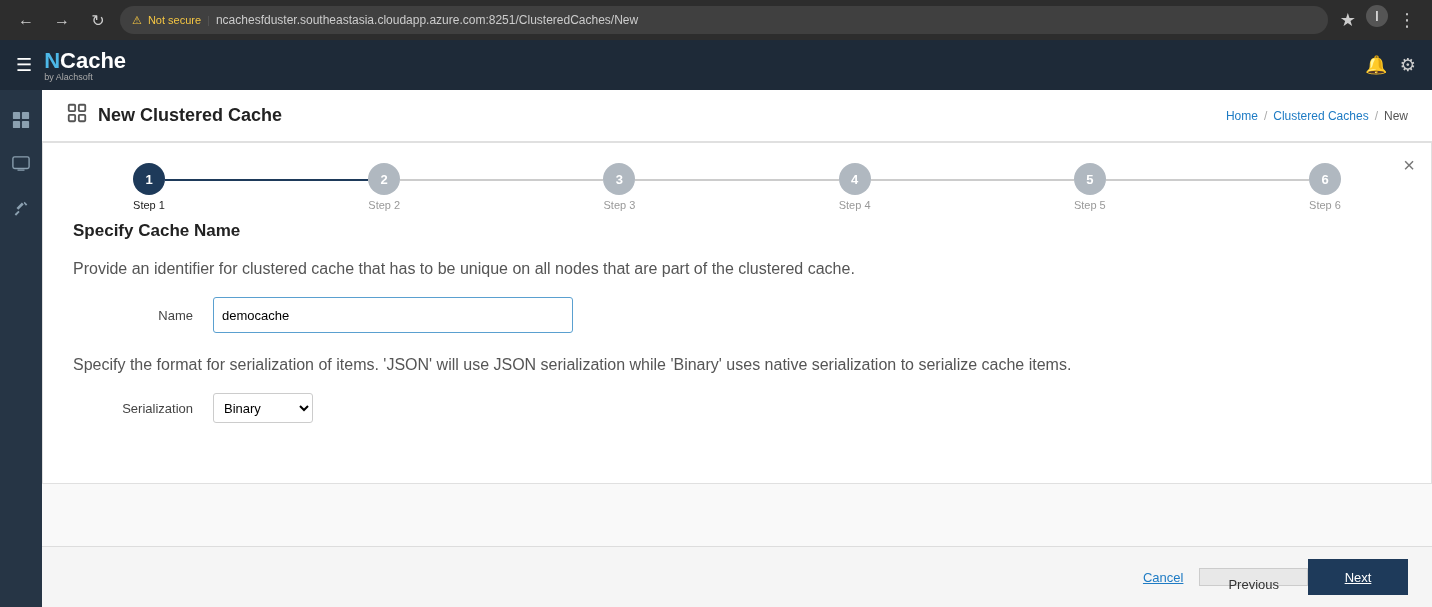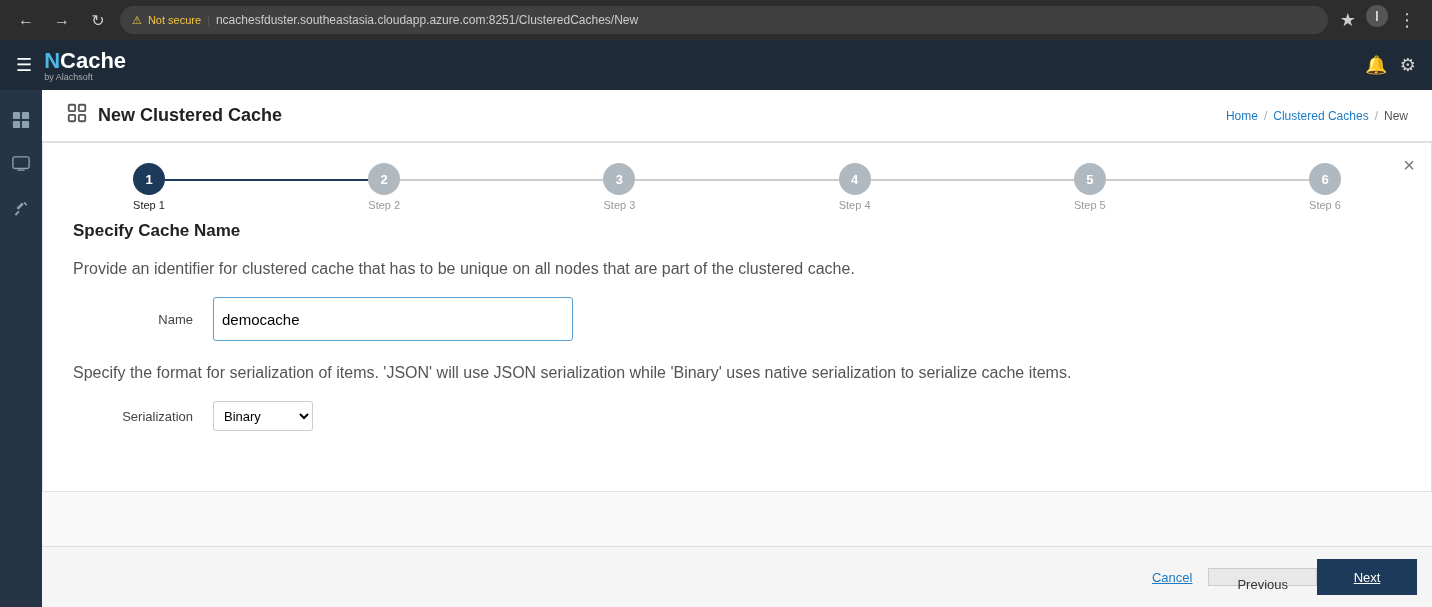--- a/index.html
+++ b/index.html
@@ -161,43 +161,43 @@
     }
     .form-label {
       min-width: 120px;
       text-align: right;
       font-size: 13px;
       color: #444;
       font-weight: 500;
     }
     .form-input {
       width: 360px;
-      height: 44px;
+      height: 36px;
       border: 1px solid #5aa0d0;
       border-radius: 3px;
       padding: 0 8px;
-      font-size: 15px;
+      font-size: 13px;
       outline: none;
     }
     .form-select {
       width: 100px;
       height: 30px;
       border: 1px solid #ccc;
       border-radius: 3px;
       padding: 0 6px;
       font-size: 13px;
       background: #fff;
       cursor: pointer;
     }
 
     
     .form-footer {
       background: #f5f5f5;
       border-top: 1px solid #ddd;
-      padding: 12px 15px;
+      padding: 12px 24px;
       display: flex;
       justify-content: flex-end;
       align-items: center;
       gap: 0;
     }
     .btn-cancel {
       background: none;
       border: none;
       color: #1e7bc4;
       font-size: 13px;

